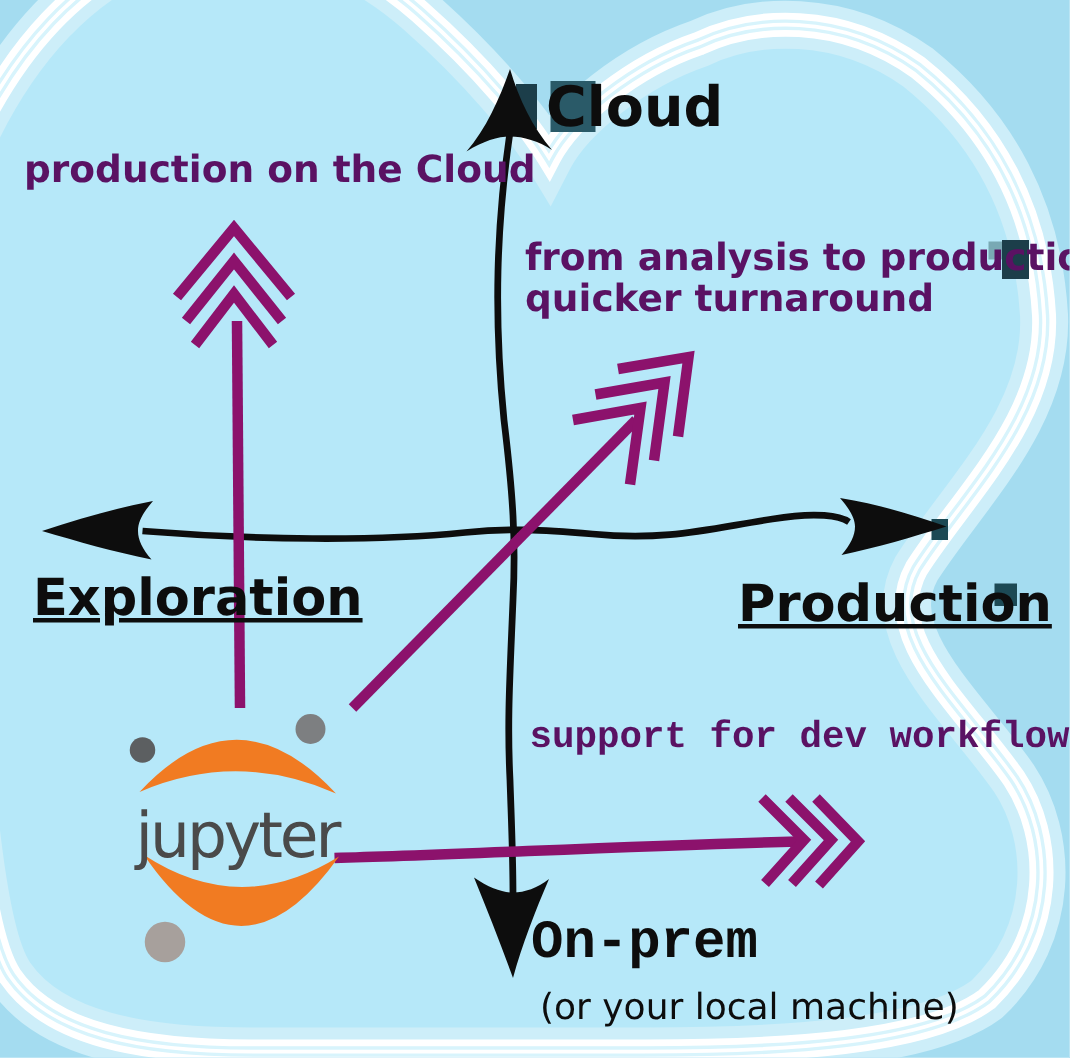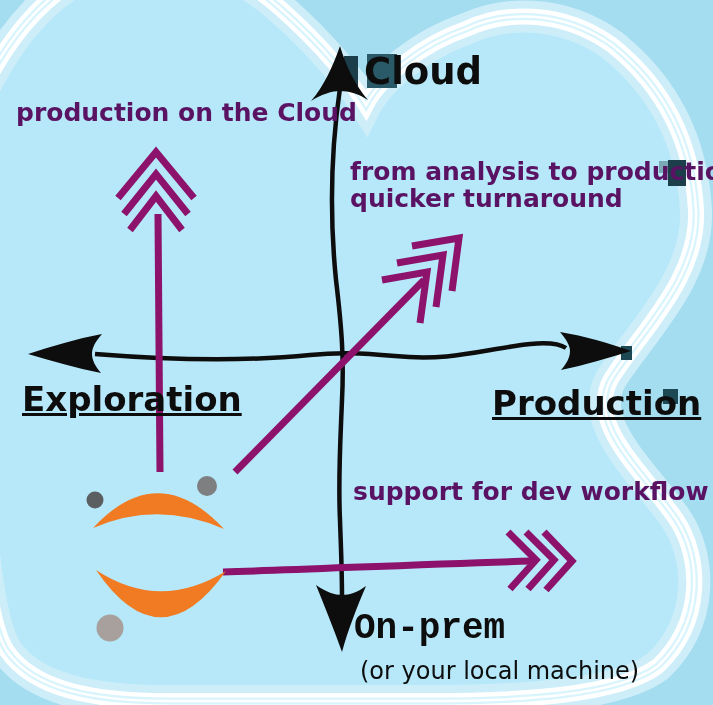--- a/index.html
+++ b/index.html
@@ -87,19 +87,20 @@
   <div class="txt cloudlbl" style="left:364px;top:50px;">Cloud</div>
 
   <div class="txt purple" style="left:16px;top:98px;">production on the Cloud</div>
 
   <div class="txt purple" style="left:350px;top:146px;margin-top:38px;">quicker turnaround</div>
   <div class="txt purple" style="left:350px;top:157px;">from analysis to production</div>
 
   <div class="txt big" style="left:22px;top:379px;">Exploration</div>
   <div class="txt big" style="left:492px;top:383px;">Production</div>
 
-  <div class="txt purple" style="left:353px;top:477px;">support for dev workflow</div>
+  <div class="txt purple" style="left:353px;top:477px;font-family:Liberation Mono, monospace;">support for dev workflow</div>
 
+  <div class="wordmark">jupyter</div>
 
   <div class="txt onprem" style="left:354px;top:608px;font-family:Liberation Mono, monospace;">On-prem</div>
   <div class="txt note" style="left:360px;top:657px;">(or your local machine)</div>
 
 </div>
 
 </body></html>

